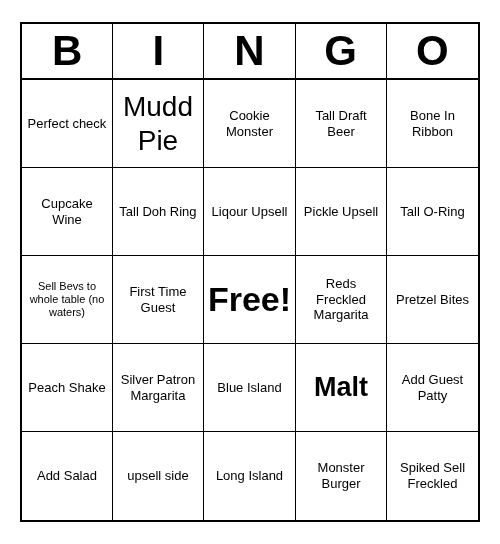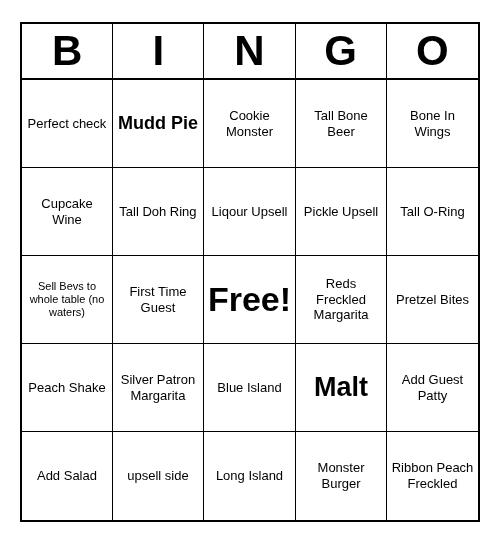--- a/index.html
+++ b/index.html
@@ -66,38 +66,38 @@
 <div class="bingo-card">
   <div class="bingo-header">
     <div class="bingo-header-cell">B</div>
     <div class="bingo-header-cell">I</div>
     <div class="bingo-header-cell">N</div>
     <div class="bingo-header-cell">G</div>
     <div class="bingo-header-cell">O</div>
   </div>
   <div class="bingo-grid" id="bingo-grid">
   <div class="bingo-cell">Perfect check</div>
-      <div class="bingo-cell" style="font-size: 18px; font-weight: bold;">Mudd Pie</div>
+      <div class="bingo-cell" style="font-size: 28px; font-weight: normal;">Mudd Pie</div>
       <div class="bingo-cell">Cookie Monster</div>
-      <div class="bingo-cell">Tall Bone Beer</div>
-      <div class="bingo-cell">Bone In Wings</div>
+      <div class="bingo-cell">Tall Draft Beer</div>
+      <div class="bingo-cell">Bone In Ribbon</div>
       <div class="bingo-cell">Cupcake Wine</div>
       <div class="bingo-cell">Tall Doh Ring</div>
       <div class="bingo-cell">Liqour Upsell</div>
       <div class="bingo-cell">Pickle Upsell</div>
       <div class="bingo-cell">Tall O-Ring</div>
       <div class="bingo-cell" style="font-size: 11px;">Sell Bevs to whole table (no waters)</div>
       <div class="bingo-cell">First Time Guest</div>
       <div class="bingo-cell free" style="font-size: 34px; font-weight: bold;">Free!</div>
       <div class="bingo-cell">Reds Freckled Margarita</div>
       <div class="bingo-cell">Pretzel Bites</div>
       <div class="bingo-cell">Peach Shake</div>
       <div class="bingo-cell">Silver Patron Margarita</div>
       <div class="bingo-cell">Blue Island</div>
       <div class="bingo-cell" style="font-size: 27px; font-weight: bold;">Malt</div>
       <div class="bingo-cell">Add Guest Patty</div>
       <div class="bingo-cell">Add Salad</div>
       <div class="bingo-cell">upsell side</div>
       <div class="bingo-cell">Long Island</div>
       <div class="bingo-cell">Monster Burger</div>
-      <div class="bingo-cell">Ribbon Peach Freckled</div>
+      <div class="bingo-cell">Spiked Sell Freckled</div>
     </div>
 </div>
 
 </body></html>

